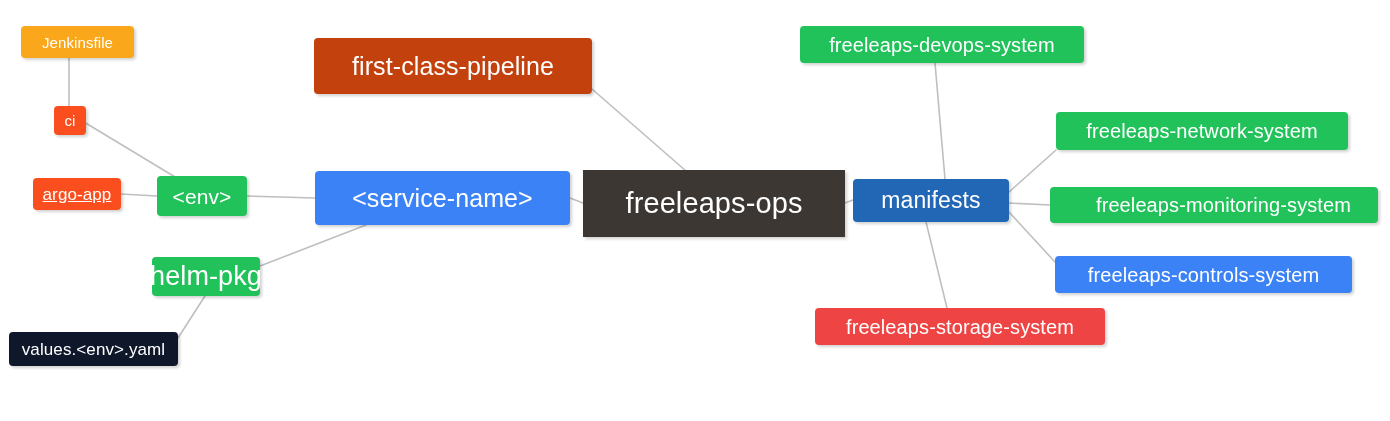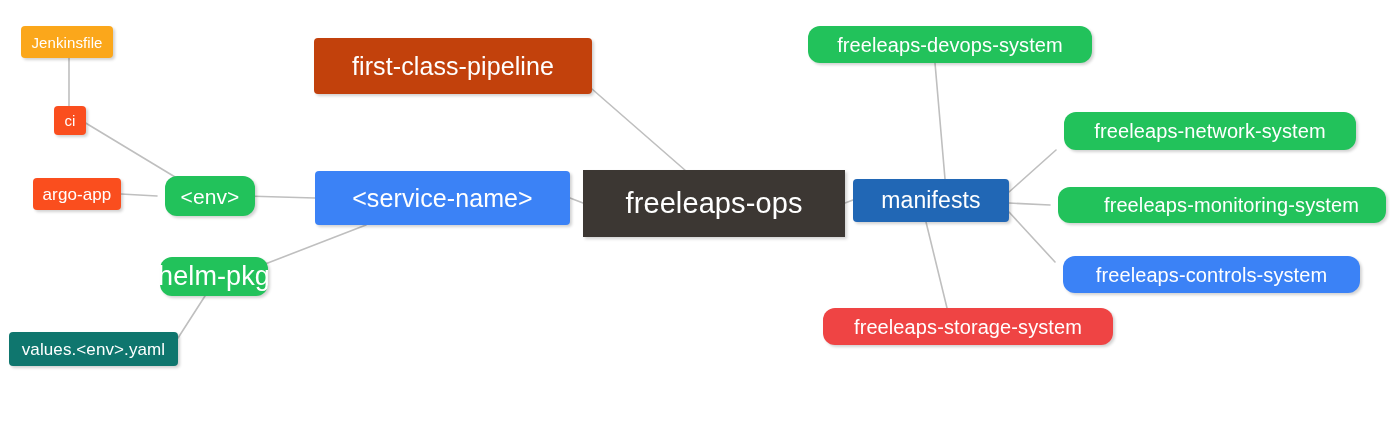--- a/index.html
+++ b/index.html
@@ -45,21 +45,21 @@
     box-shadow: 2px 2px 3px rgba(0,0,0,0.18);
     line-height: 1;
     letter-spacing: 0.1px;
   }
   .node-label {
     display: block;
     pointer-events: none;
   }
   .lvl-root   { border-radius: 0; }
   .lvl-1      { border-radius: 4px; }
-  .lvl-2      { border-radius: 12px; margin-left: 8px; }
+  .lvl-2      { border-radius: 4px; }
   .lvl-3      { border-radius: 4px; }
 </style>
 </head>
 <body>
 
 <div id="mindmap">
   <svg id="edge-layer" width="1390" height="421" viewBox="0 0 1390 421">
       <path d="M 583 203 L 570 198" stroke="#bfbfbf" stroke-width="1.6" fill="none" stroke-linecap="round"></path>
       <path d="M 592 89 L 686 171" stroke="#bfbfbf" stroke-width="1.6" fill="none" stroke-linecap="round"></path>
       <path d="M 845 203 L 853 200" stroke="#bfbfbf" stroke-width="1.6" fill="none" stroke-linecap="round"></path>
@@ -90,27 +90,27 @@
       </div>
       <div class="node lvl-2" style="left: 157px; top: 176px; width: 90px; height: 40px; background: rgb(34, 194, 91); font-size: 21px;">
         <span class="node-label">&lt;env&gt;</span>
       </div>
       <div class="node lvl-2" style="left: 152px; top: 257px; width: 108px; height: 39px; background: rgb(34, 194, 91); font-size: 27px;">
         <span class="node-label">helm-pkg</span>
       </div>
       <div class="node lvl-3" style="left: 54px; top: 106px; width: 32px; height: 29px; background: rgb(250, 78, 30); font-size: 15px;">
         <span class="node-label">ci</span>
       </div>
-      <div class="node lvl-3" style="left: 33px; top: 178px; width: 88px; height: 32px; background: rgb(250, 78, 30); font-size: 17px;">
+      <div class="node lvl-3" style="left: 33px; top: 178px; width: 88px; height: 32px; background: rgb(250, 78, 30); font-size: 17px; text-decoration: underline;">
         <span class="node-label">argo-app</span>
       </div>
-      <div class="node lvl-3" style="left: 21px; top: 26px; width: 92px; height: 32px; background: rgb(251, 167, 27); font-size: 15px;">
+      <div class="node lvl-3" style="left: 21px; top: 26px; width: 113px; height: 32px; background: rgb(251, 167, 27); font-size: 15px;">
         <span class="node-label">Jenkinsfile</span>
       </div>
-      <div class="node lvl-3" style="left: 9px; top: 332px; width: 169px; height: 34px; background: #0f766e; font-size: 17px;">
+      <div class="node lvl-3" style="left: 9px; top: 332px; width: 169px; height: 34px; background: #0f172a; font-size: 17px;">
         <span class="node-label">values.&lt;env&gt;.yaml</span>
       </div>
       <div class="node lvl-2" style="left: 800px; top: 26px; width: 284px; height: 37px; background: rgb(34, 194, 91); font-size: 20px;">
         <span class="node-label">freeleaps-devops-system</span>
       </div>
       <div class="node lvl-2" style="left: 1056px; top: 112px; width: 292px; height: 38px; background: rgb(34, 194, 91); font-size: 20px;">
         <span class="node-label">freeleaps-network-system</span>
       </div>
       <div class="node lvl-2" style="left: 1050px; top: 187px; width: 328px; height: 36px; background: rgb(34, 194, 91); font-size: 20px; padding-left: 19px;">
         <span class="node-label">freeleaps-monitoring-system</span>

